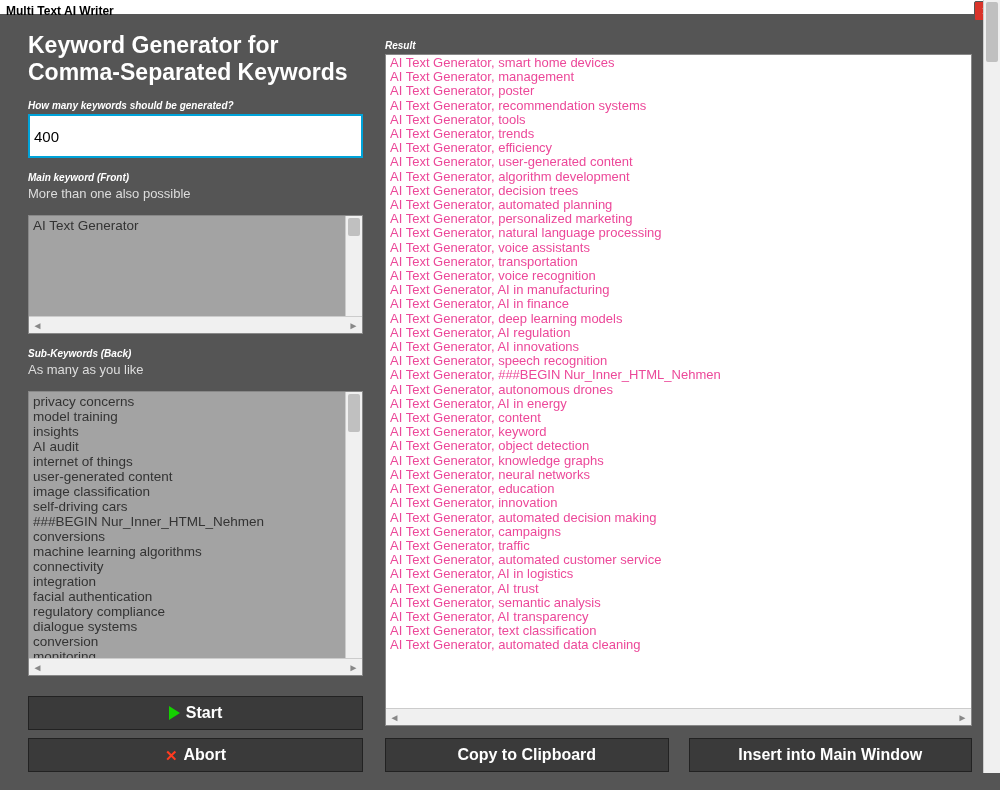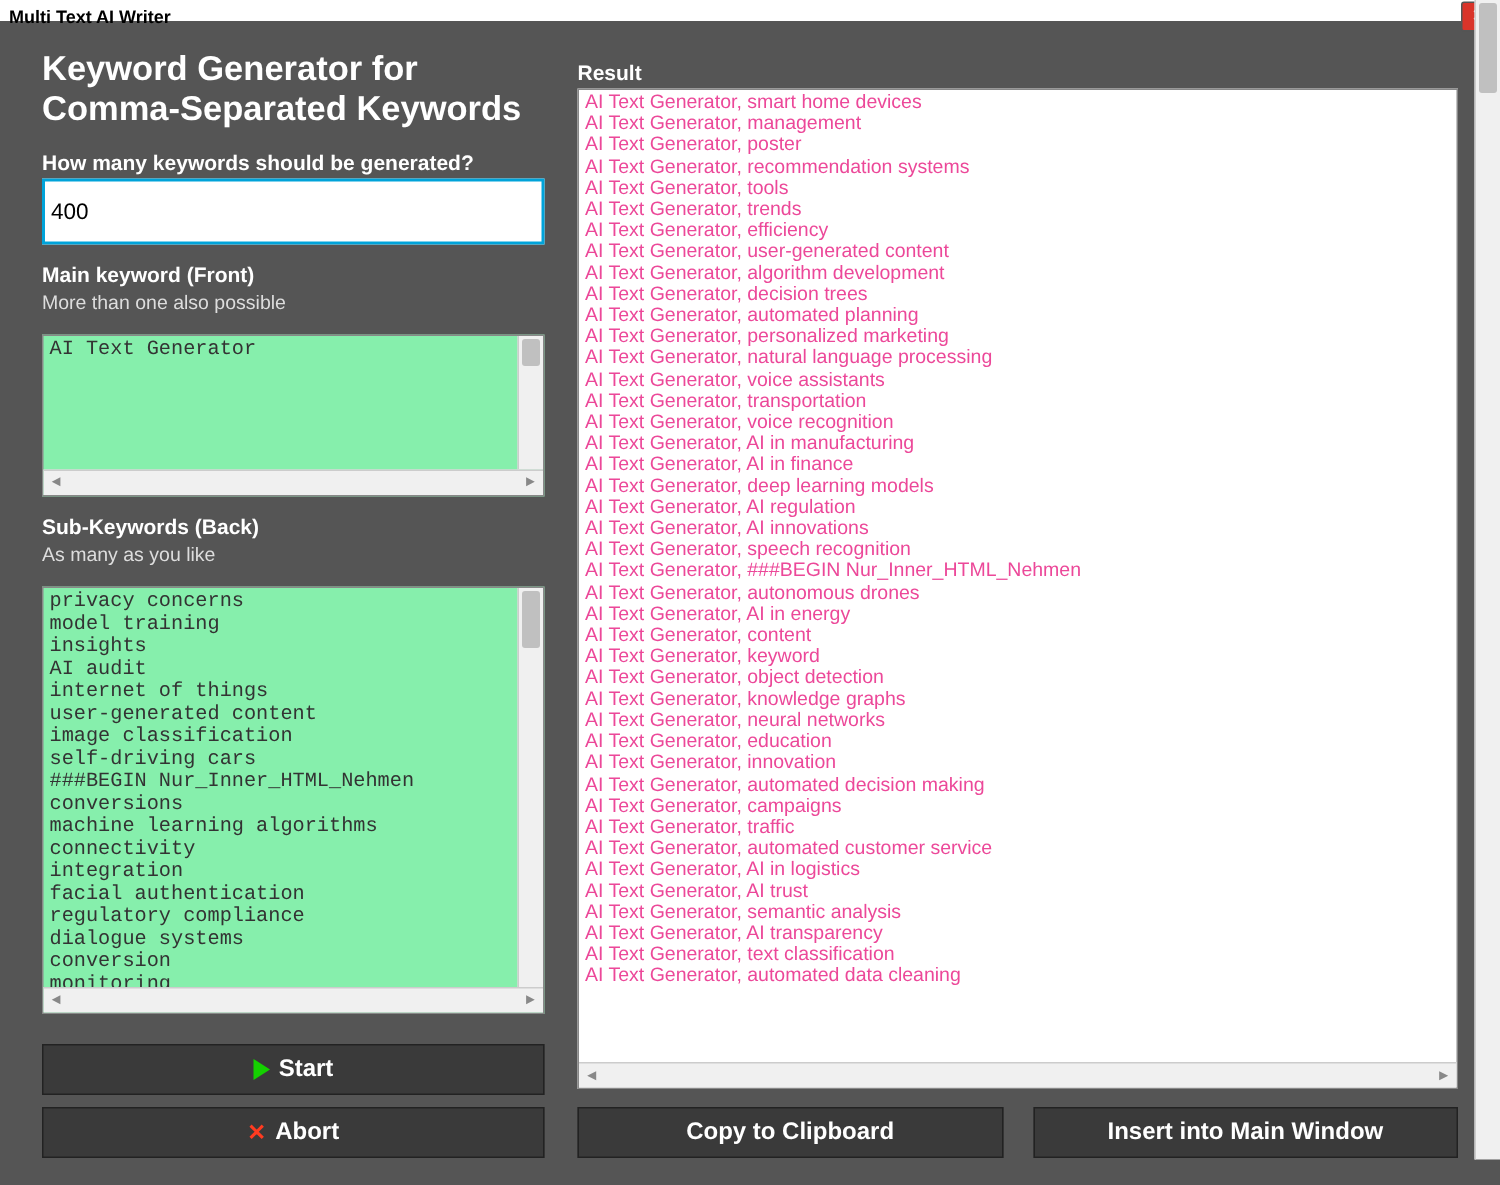--- a/index.html
+++ b/index.html
@@ -56,47 +56,47 @@
     display: flex;
     flex-direction: column;
   }
   h1.page-title {
     font-size: 23px;
     font-weight: 700;
     margin: 0 0 14px 0;
     color: #fff;
   }
   .label-bold {
-    font-size: 14px;
+    font-size: 10px;
     font-weight: 700;
     margin-bottom: 3px;
     color: #fff;
+    font-style: italic;
   }
   .label-hint {
     font-size: 13px;
     color: #ddd;
     margin-bottom: 14px;
   }
   input.count-input {
     width: 100%;
     height: 26px;
     font-size: 15px;
     padding: 20px 4px;
     border: 2px solid #00a3d9;
     background: #fff;
     color: #000;
     outline: none;
   }
   .textarea-wrap {
-    background: #86efac;
+    background: #a3a3a3;
     border: 1px solid #888;
     position: relative;
     display: flex;
     flex-direction: column;
-    font-family: Liberation Mono, monospace;
   }
   .ta-content {
     flex: 1;
     overflow: hidden;
     padding: 2px 4px;
     color: #333;
     font-size: 13.5px;
     line-height: 15px;
     white-space: pre;
     position:relative;

